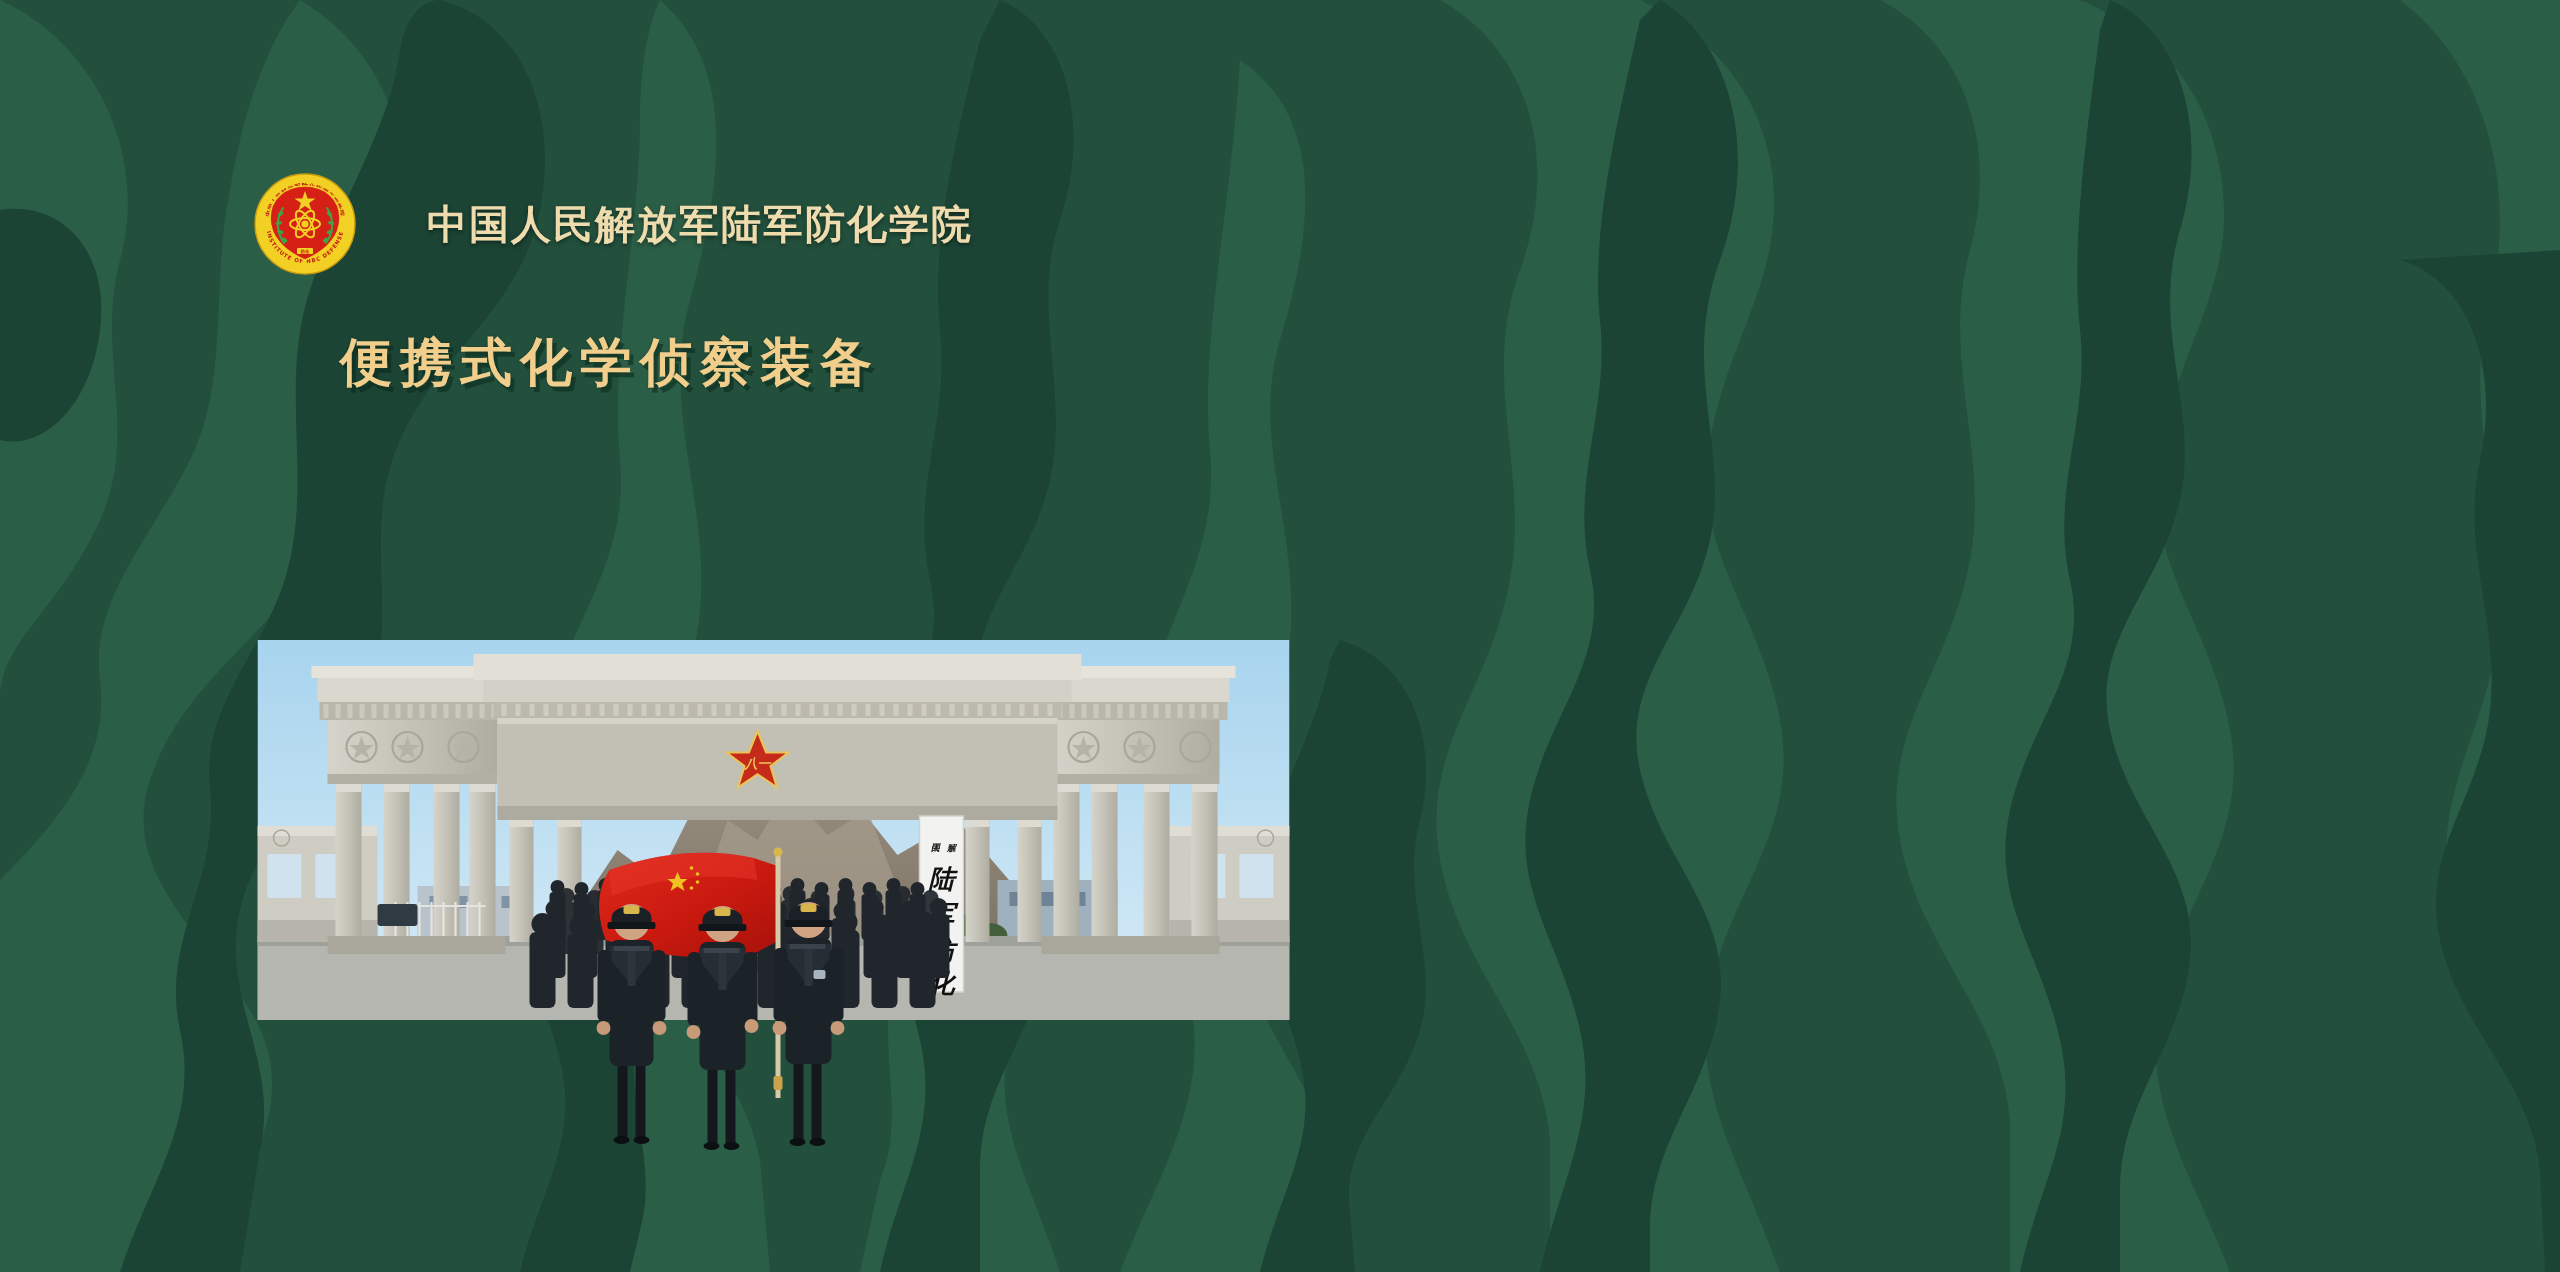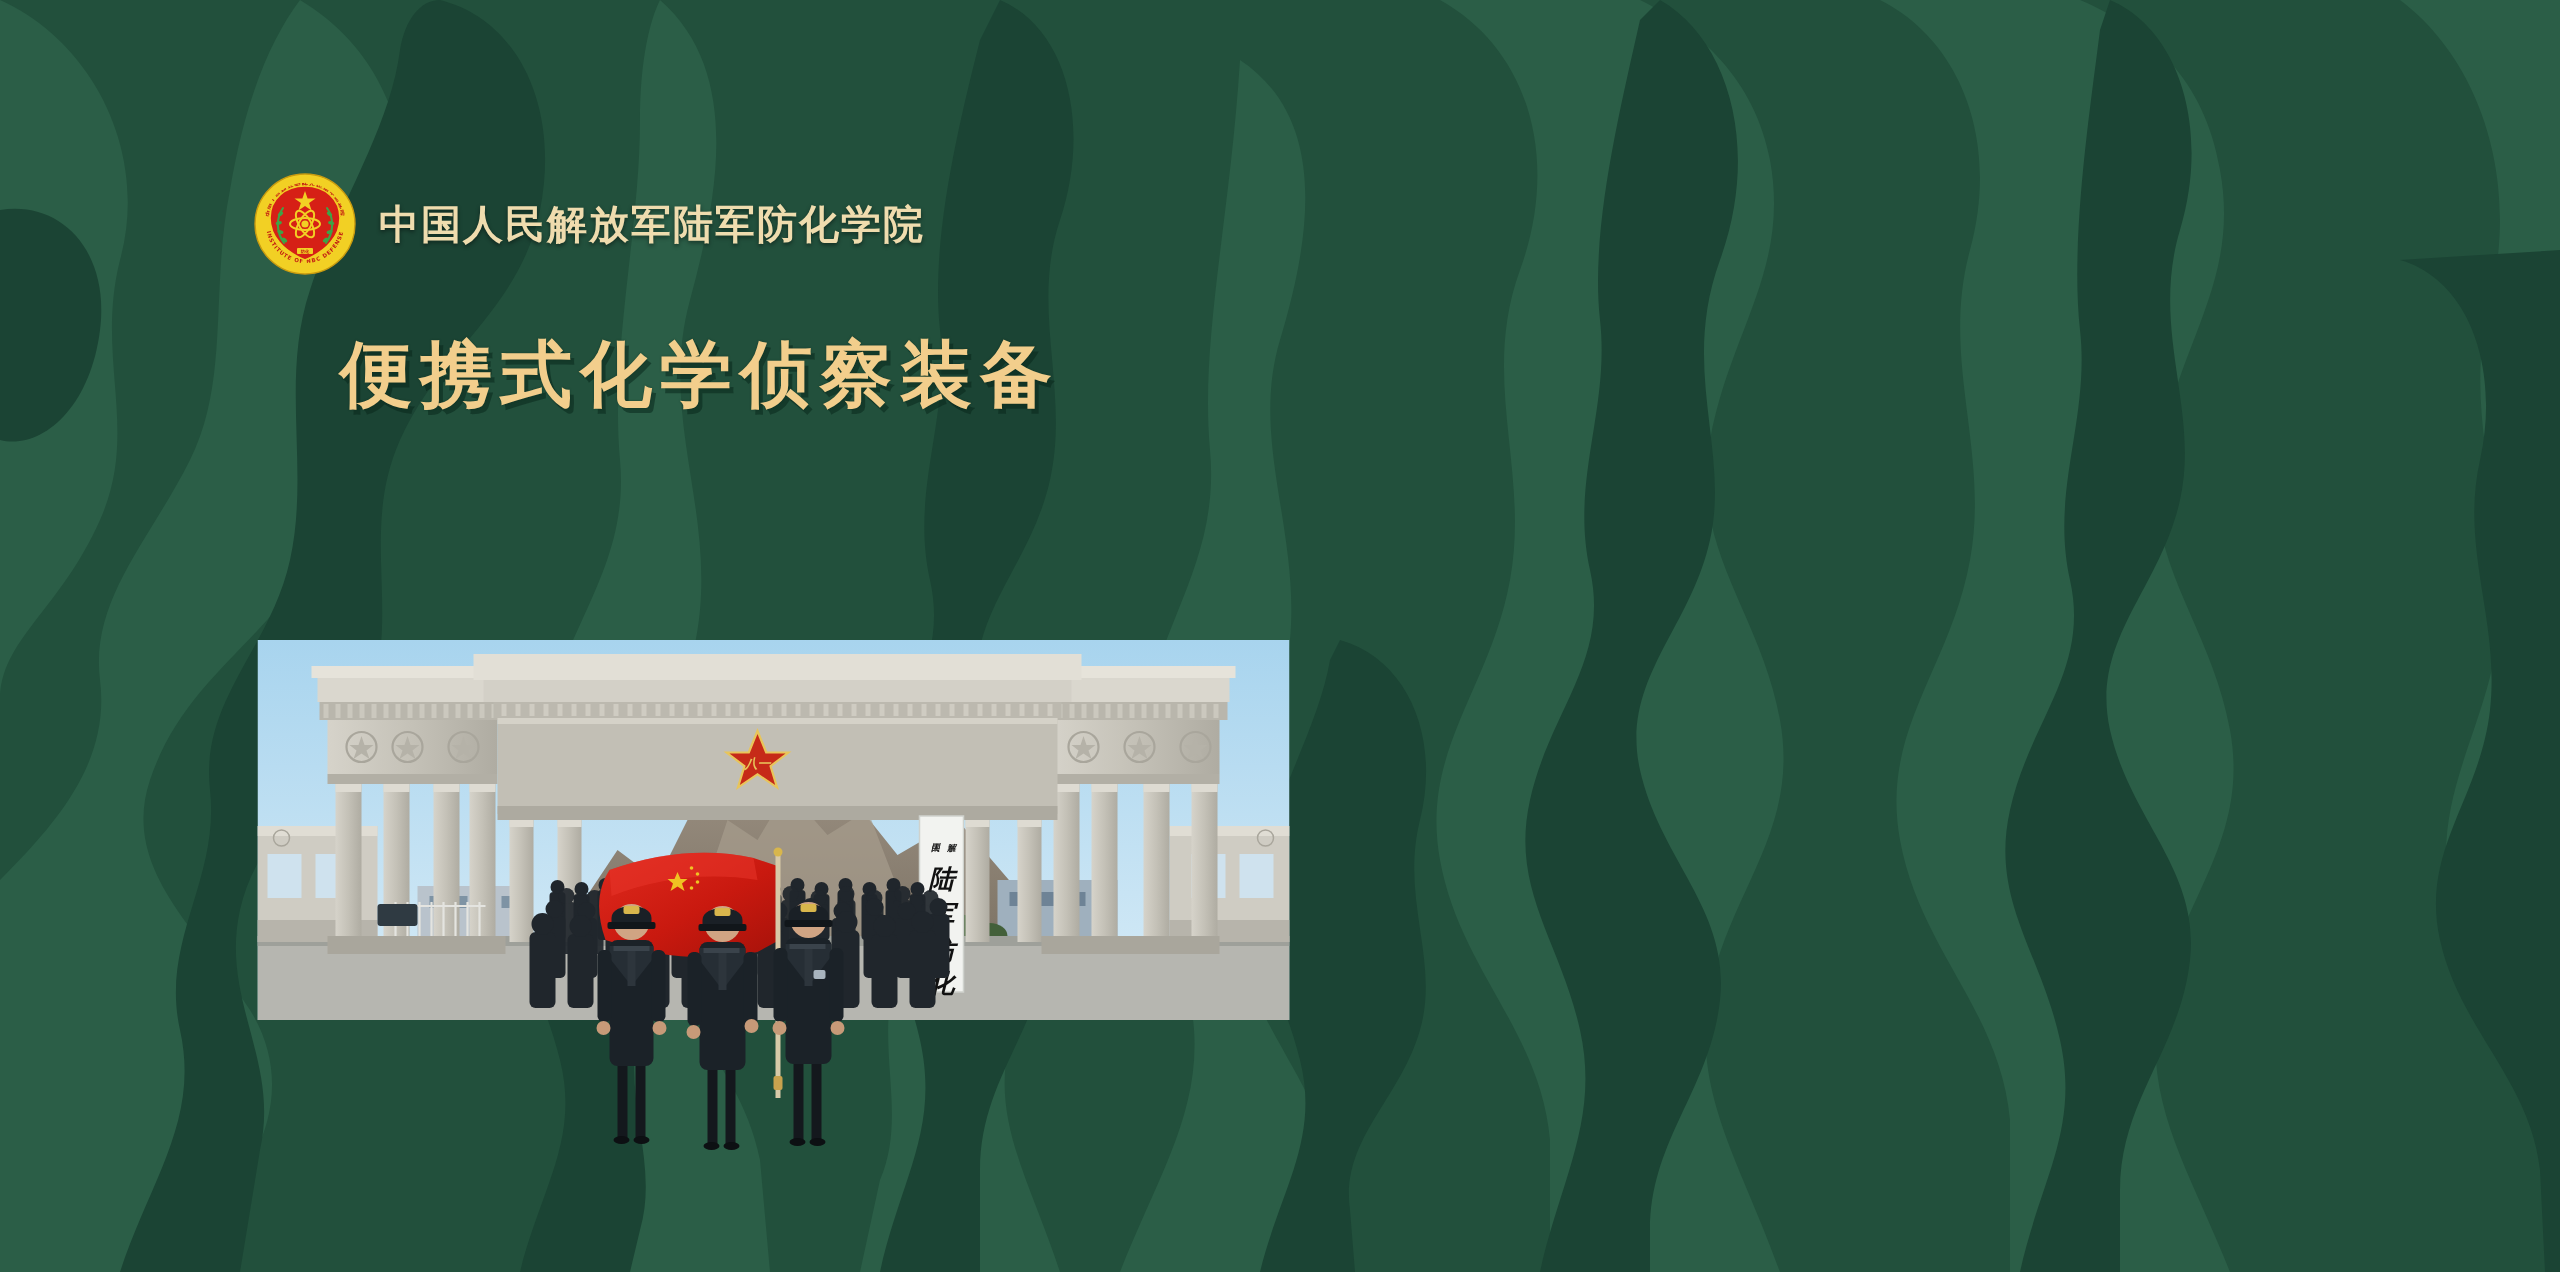--- a/index.html
+++ b/index.html
@@ -23,29 +23,30 @@
     position:absolute; left:253px; top:172px;
     display:flex; align-items:center; gap:22px;
     z-index:30;
   }
   #brand-emblem{ width:104px; height:104px; display:block; flex:0 0 auto;}
   #brand-title{
     font-size:40px; font-weight:bold; color:#EFDCAE;
     letter-spacing:2px; white-space:nowrap;
     text-shadow:0 2px 4px rgba(0,0,0,.45);
     font-family:"DejaVu Serif","Liberation Serif",serif;
+    margin-left:48px;
   }
 
   
   #main-title{
     position:absolute; left:340px; top:330px;
     z-index:30; line-height:1.22;
   }
   #main-title .tline{
-    font-size:72px; font-weight:bold;
+    font-size:52px; font-weight:bold;
     color:#F2CE8C; letter-spacing:8px; white-space:nowrap;
     text-shadow:4px 5px 0 rgba(10,40,28,.55), 0 0 2px rgba(10,40,28,.6);
     font-family:"DejaVu Serif","Liberation Serif",serif;
   }
   #main-title .tline.l2{ padding-left:30px; }
 
   
   #gate-photo{
     position:absolute; left:155px; top:640px;
     width:1237px; height:560px;

